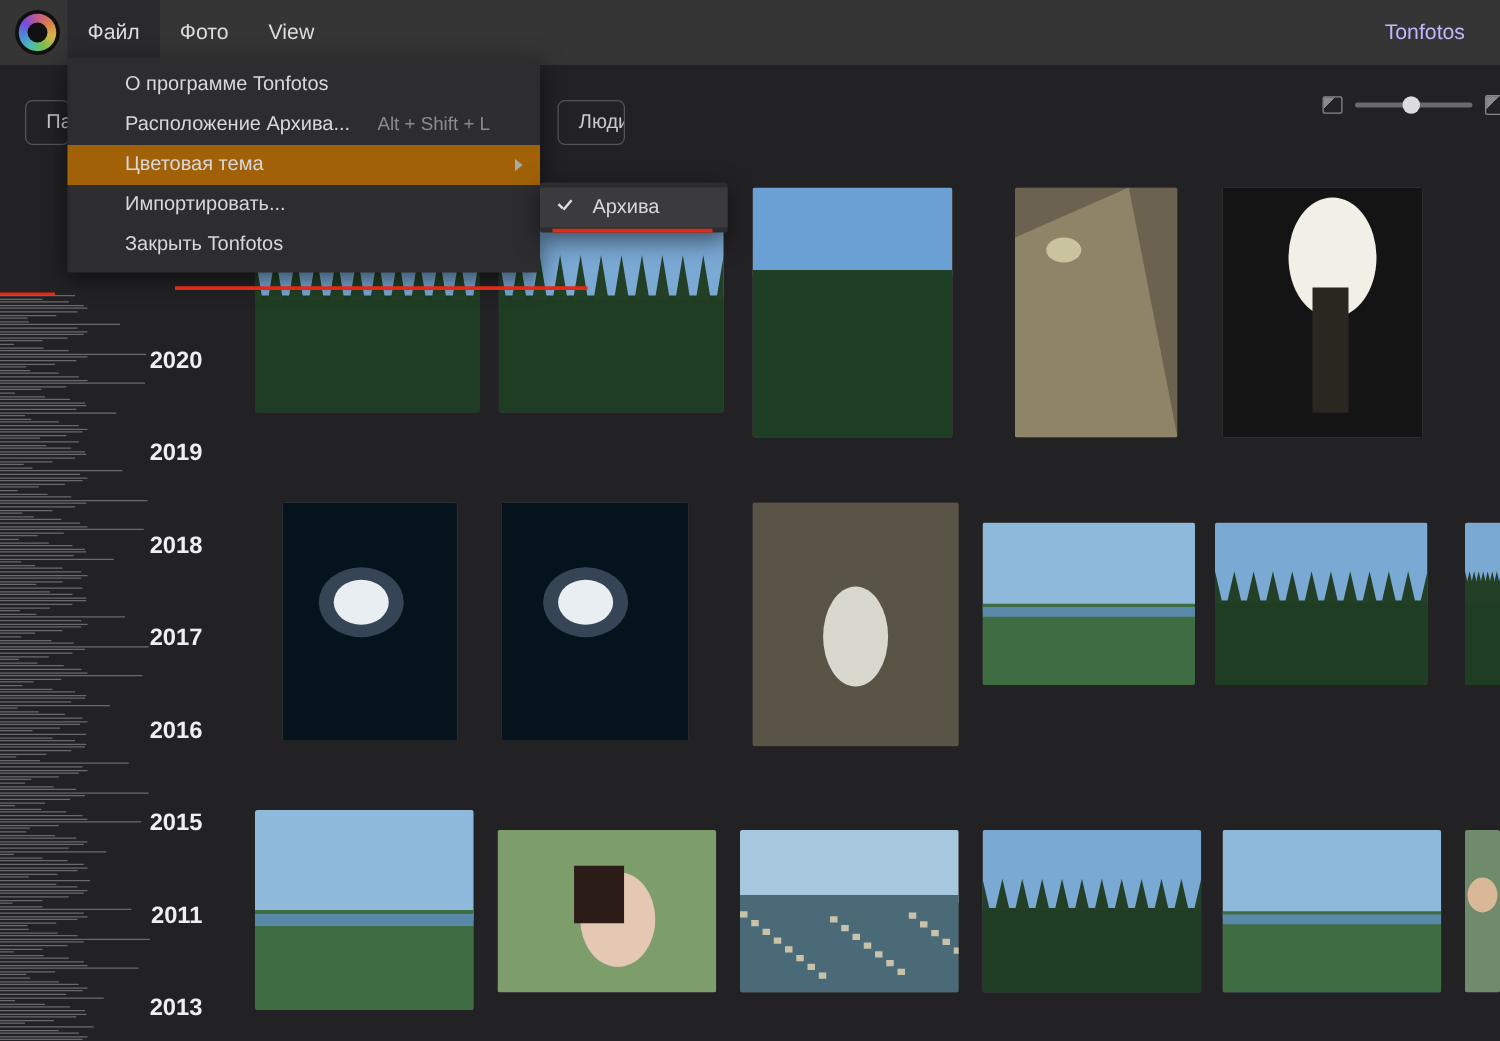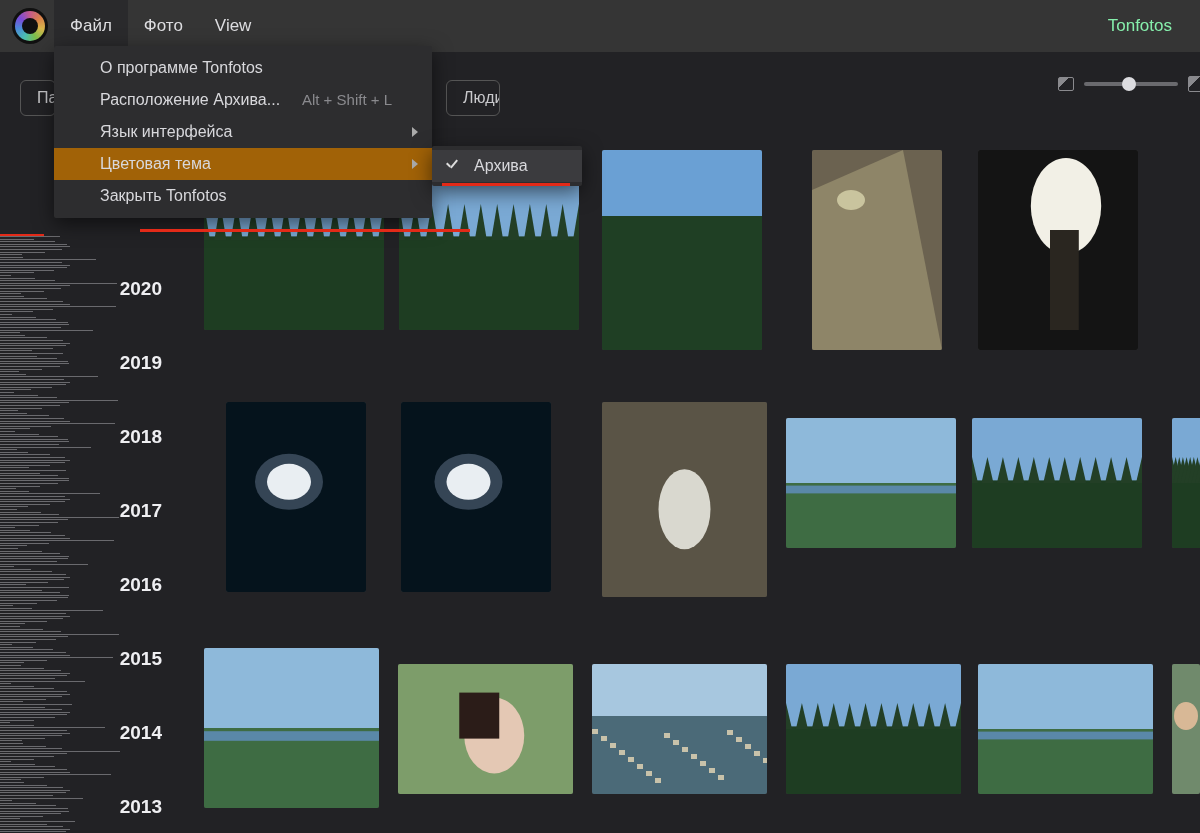--- a/index.html
+++ b/index.html
@@ -11,21 +11,21 @@
   .menubar { position:absolute; left:0; top:0; right:0; height:52px; background:#353535; display:flex; align-items:center; }
   .logo { width:36px; height:36px; margin-left:12px; border-radius:50%; background:#101010; position:relative; }
   .logo::before { content:""; position:absolute; inset:3px; border-radius:50%;
     background: conic-gradient(#c55a8a,#d8804a,#d8b54a,#7bbd4a,#4abdb1,#4a8ad8,#7a4ad8,#c55a8a); }
   .logo::after  { content:""; position:absolute; inset:10px; border-radius:50%; background:#101010; }
 
   .menu-items { display:flex; margin-left:6px; }
   .menu-item { padding:0 16px; height:52px; line-height:52px; font-size:17px; color:#dddde0; cursor:default; }
   .menu-item.active { background:#2a2a2c; }
 
-  .app-title { position:absolute; right:28px; top:0; height:64px; line-height:52px; font-size:17px; color:#86efac; font-weight:500; }
+  .app-title { position:absolute; right:28px; top:0; height:64px; line-height:52px; font-size:17px; color:#c4b5fd; font-weight:500; }
 
   
   .toolbar { position:absolute; left:0; top:52px; right:0; height:64px; display:flex; align-items:flex-end; }
   .tool-btn { margin-left:20px; padding:8px 16px; border:1px solid #555; border-radius:6px; font-size:16px; color:#c9c9cc; background:transparent; }
   .tool-btn.peek { width:36px; overflow:hidden; white-space:nowrap; text-align:left; }
   .tool-btn.peek2 { margin-left:390px; width:54px; overflow:hidden; white-space:nowrap; text-align:right; padding-right:10px; }
   .zoom-slider { position:absolute; right:0; top:0; height:64px; display:flex; align-items:center; gap:10px; padding-right:0; }
   .slider-track { width:94px; height:4px; background:#6a6a6e; border-radius:2px; position:relative; }
   .slider-thumb { position:absolute; top:-5px; width:14px; height:14px; border-radius:50%; background:#dcdce0; }
   .mini-icon { width:16px; height:14px; border:1px solid #8a8a8e; border-radius:2px; background:linear-gradient(135deg,#8a8a8e 35%,transparent 35%); position:relative; }
@@ -87,28 +87,25 @@
       <div class="mini-icon big" style="margin-right:-6px"></div>
     </div>
   </div>
 
   <div class="dropdown">
     <div class="dd-item"><span>О программе Tonfotos</span></div>
     <div class="dd-item">
       <span>Расположение Архива...</span>
       <span class="shortcut">Alt + Shift + L</span>
     </div>
-    <div class="dd-item">
-      <span>Язык интерфейса</span>
-      <span class="arrow"></span>
-    </div>
     <div class="dd-item hover">
       <span>Цветовая тема</span>
       <span class="arrow"></span>
     </div>
+    <div class="dd-item"><span>Импортировать...</span></div>
     <div class="dd-item"><span>Закрыть Tonfotos</span></div>
     <div class="dd-underline u1"></div>
   </div>
 
   <div class="submenu">
     <div class="sm-item hover">
       <span class="check"></span>
       <span>Архива</span>
     </div>
   </div>
@@ -348,21 +345,21 @@
         <div class="tick" style="top: 712.8px; width: 69.8971px;"></div>
         <div class="tick" style="top: 715.4px; width: 66.1237px;"></div>
       </div>
     <div id="years">
         <div class="year" style="top: 162px;">2020</div>
         <div class="year" style="top: 236px;">2019</div>
         <div class="year" style="top: 310px;">2018</div>
         <div class="year" style="top: 384px;">2017</div>
         <div class="year" style="top: 458px;">2016</div>
         <div class="year" style="top: 532px;">2015</div>
-        <div class="year" style="top: 606px;">2014</div>
+        <div class="year" style="top: 606px;">2011</div>
         <div class="year" style="top: 680px;">2013</div>
       </div>
   </div>
 
   <div class="grid" id="grid">
       <div class="thumb" style="left: 14px; top: 20px; width: 180px; height: 180px;">
         <svg viewBox="0 0 180 180">
           <rect x="0" y="0" width="180" height="90" fill="#7aa9d4"></rect>
           <rect x="0" y="86.39999999999999" width="180" height="99.00000000000001" fill="#1e3d22"></rect>
           <polygon points="-6,90 6,90 0,54" fill="#233f26"></polygon>

